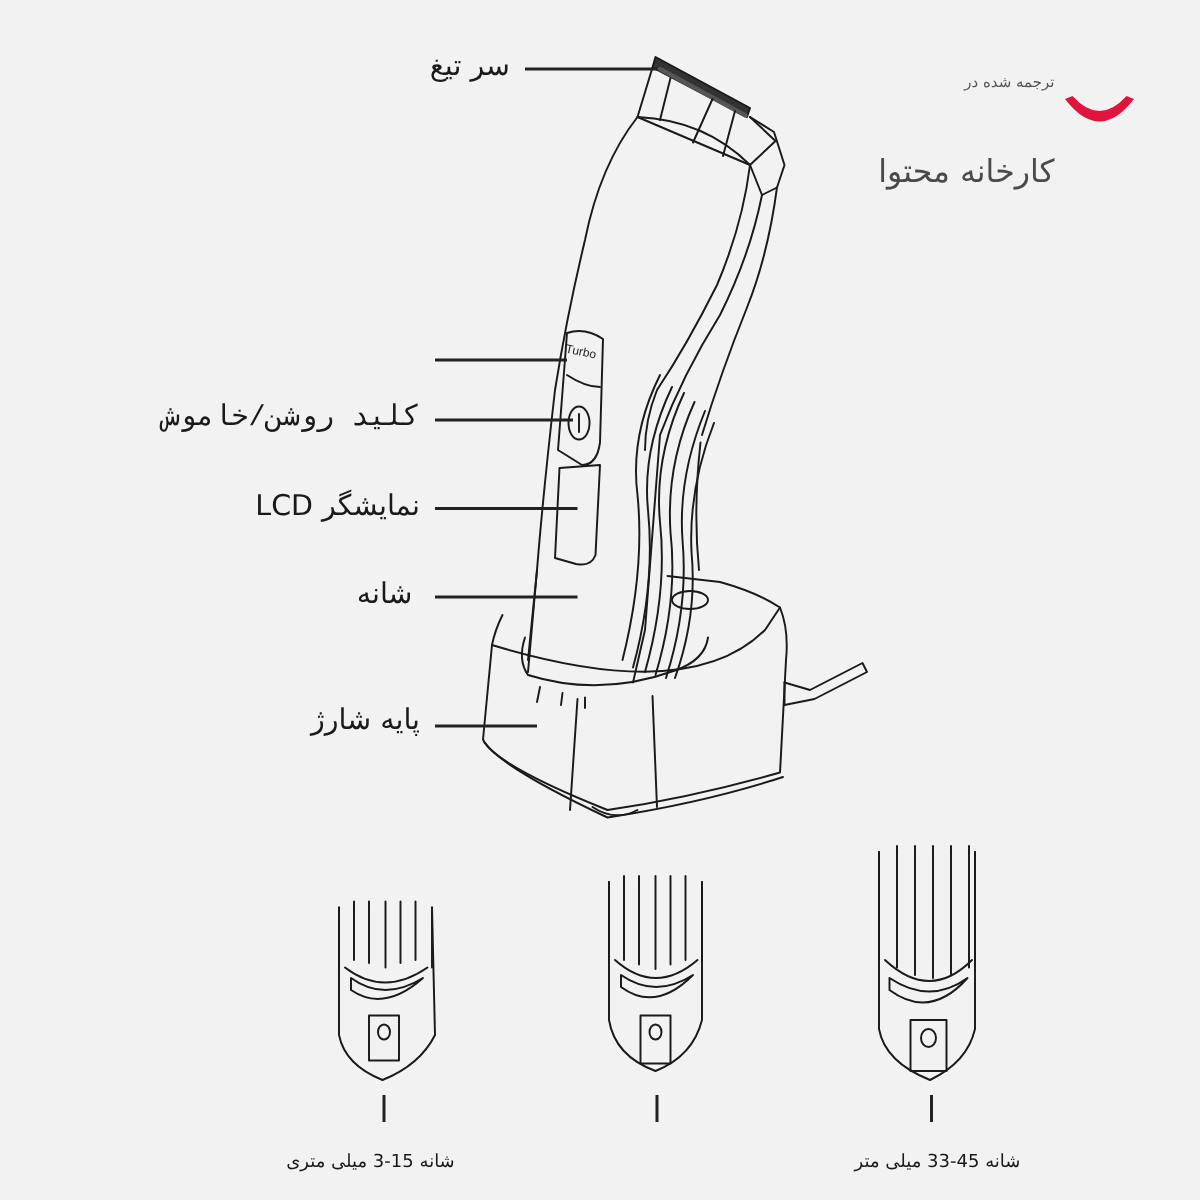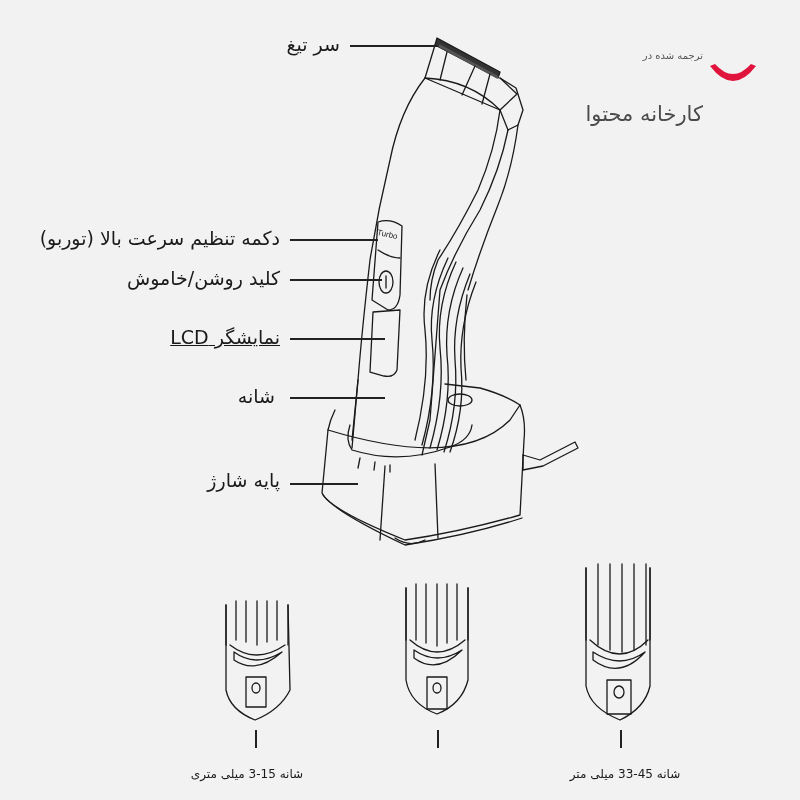--- a/index.html
+++ b/index.html
@@ -136,27 +136,26 @@
       <rect x="607" y="680" width="24" height="34"></rect>
       <ellipse cx="619" cy="692" rx="5" ry="6"></ellipse>
     </g>
   </svg>
 
   <span class="turbo-text" style="left:377px;top:230px;">Turbo</span>
 
   <span class="label" style="right:460px;top:34px;">سر تیغ</span>
   <div class="leader" style="left:350px;top:45px;width:88px;"></div>
 
-  <span class="label" style="right:520px;top:228px;">دکمه تنظیم سرعت بالا (توربو)</span>
   <div class="leader" style="left:290px;top:239px;width:88px;"></div>
 
-  <span class="label" style="right:520px;top:268px;">کلید روشن/خاموش</span>
+  <span class="label" style="right:520px;top:268px;font-family:Liberation Mono, monospace;">کلید روشن/خاموش</span>
   <div class="leader" style="left:290px;top:279px;width:92px;"></div>
 
-  <span class="label" style="right:520px;top:327px;text-decoration:underline;">نمایشگر LCD</span>
+  <span class="label" style="right:520px;top:327px;">نمایشگر LCD</span>
   <div class="leader" style="left:290px;top:338px;width:95px;"></div>
 
   <span class="label" style="right:525px;top:386px;">شانه</span>
   <div class="leader" style="left:290px;top:397px;width:95px;"></div>
 
   <span class="label" style="right:520px;top:470px;">پایه شارژ</span>
   <div class="leader" style="left:290px;top:483px;width:68px;"></div>
 
   <div class="vleader" style="left:255px;top:730px;height:18px;"></div>
   <span class="bottom-label" style="left:247px;top:764px;">شانه 15-3 میلی متری</span>

